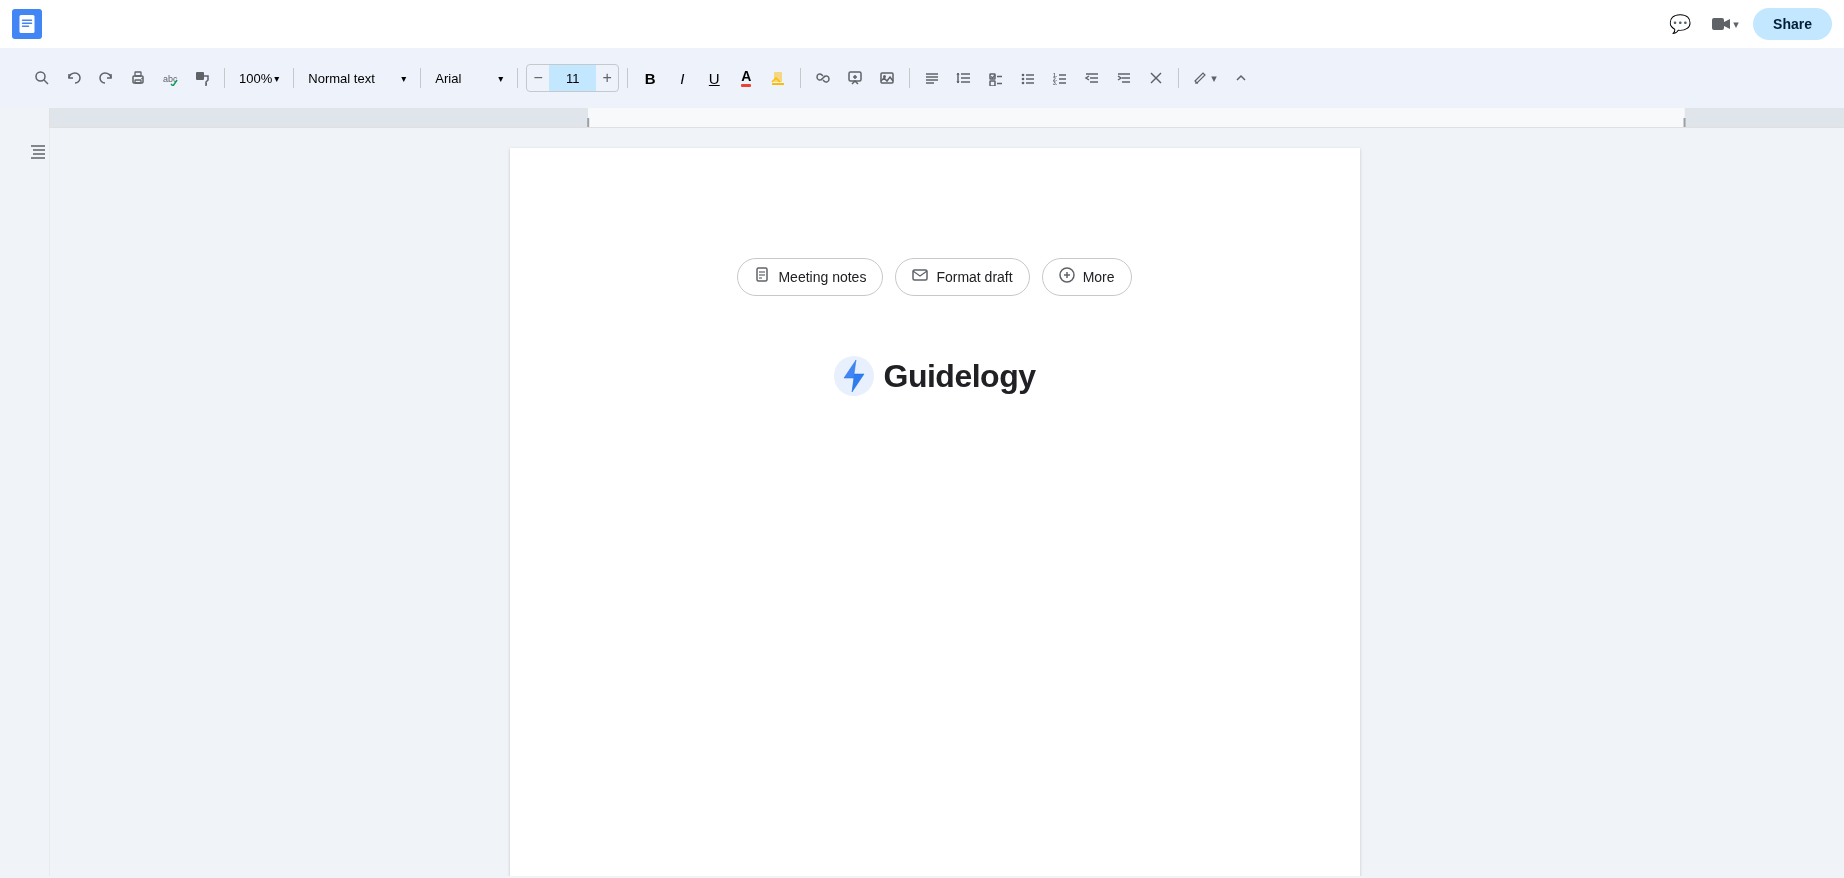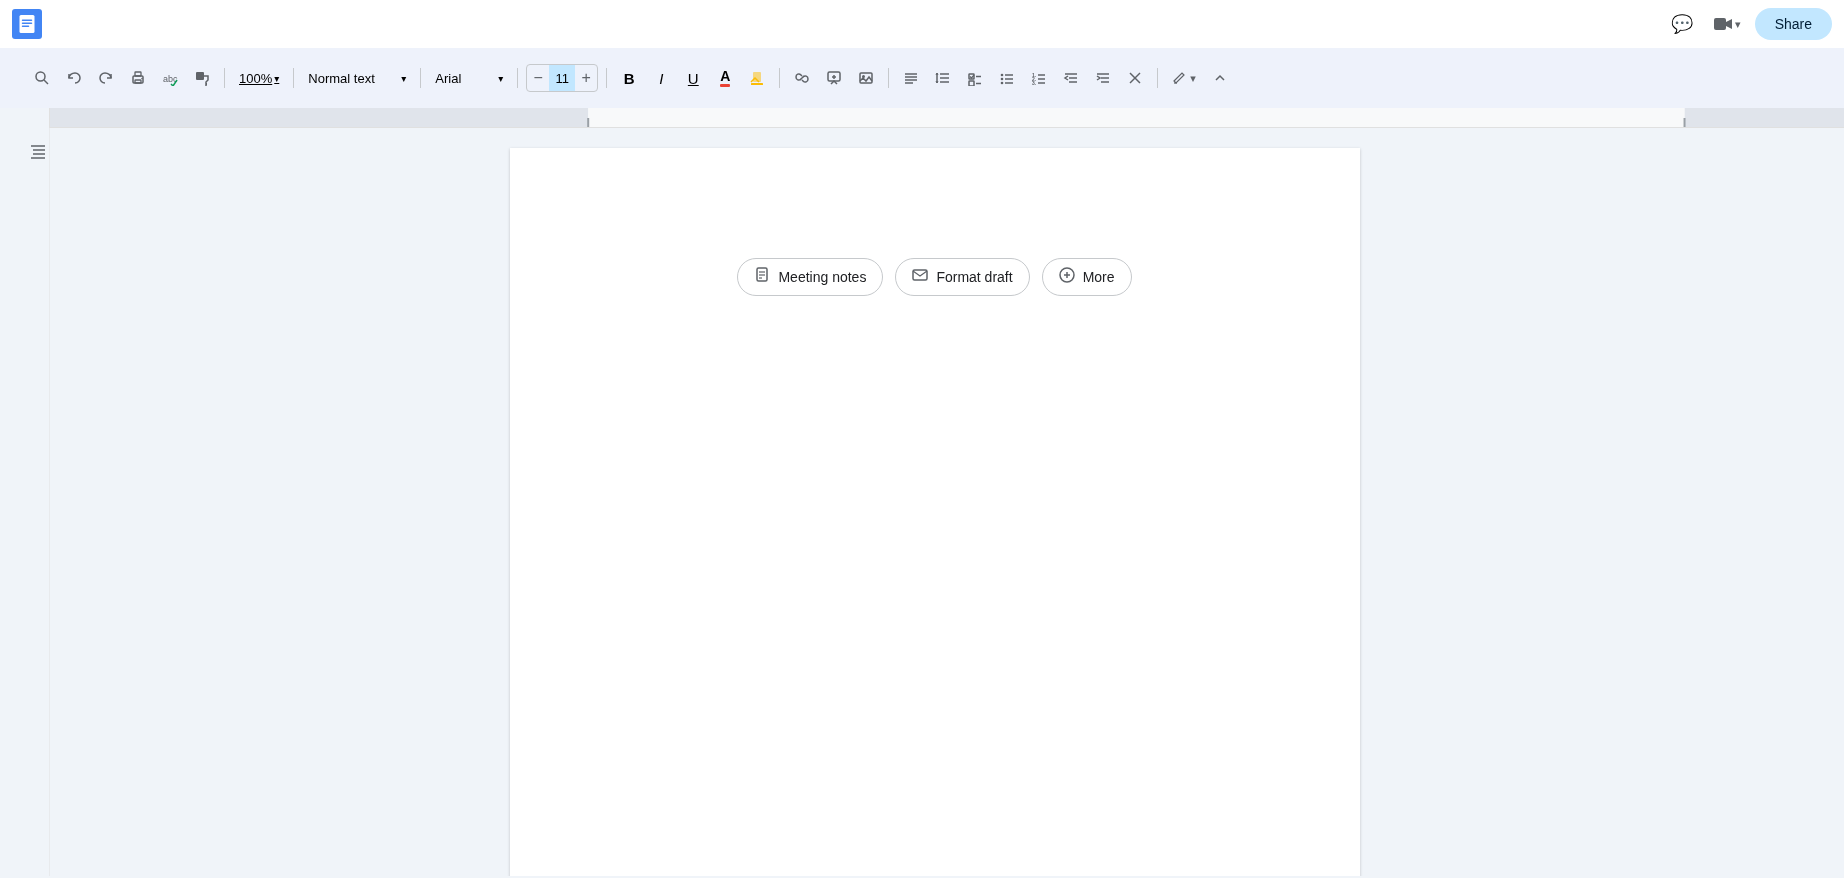--- a/index.html
+++ b/index.html
@@ -33,21 +33,21 @@
       cursor: pointer;
       color: #5f6368;
       font-size: 18px;
     }
     .share-btn {
       background: #c2e7ff;
       border: none;
       border-radius: 20px;
       padding: 8px 20px;
       font-size: 14px;
-      font-weight: 400;
+      font-weight: 700;
       color: #001d35;
       cursor: pointer;
       display: flex; align-items: center; gap: 6px;
     }
 
     
     .menu-bar {
       display: flex;
       align-items: center;
       padding: 2px 16px;
@@ -91,21 +91,20 @@
       margin: 0 4px;
     }
     .zoom-select {
       display: flex; align-items: center;
       border-radius: 4px;
       padding: 0 6px;
       height: 28px;
       font-size: 13px;
       cursor: pointer;
       gap: 2px;
-      text-decoration: underline;
     }
     .style-select {
       display: flex; align-items: center;
       border-radius: 4px;
       padding: 0 6px;
       height: 28px;
       font-size: 13px;
       cursor: pointer;
       gap: 12px;
       min-width: 110px;
@@ -128,21 +127,21 @@
       overflow: hidden;
     }
     .font-size-minus, .font-size-plus {
       width: 22px; height: 28px;
       display: flex; align-items: center; justify-content: center;
       cursor: pointer;
       font-size: 16px;
       color: #5f6368;
     }
     .font-size-value {
-      width: 26px;
+      width: 47px;
       text-align: center;
       font-size: 13px;
       border: none;
       background: #c2e7ff;
       height: 100%;
       display: flex; align-items: center; justify-content: center;
       font-weight: 500;
     }
     .format-btn {
       width: 28px; height: 28px;
@@ -600,17 +599,28 @@
             <svg width="16" height="16" viewBox="0 0 16 16" fill="none">
                 <circle cx="8" cy="8" r="7" stroke="#5f6368" stroke-width="1.5"></circle>
                 <line x1="8" y1="5" x2="8" y2="11" stroke="#5f6368" stroke-width="1.5"></line>
                 <line x1="5" y1="8" x2="11" y2="8" stroke="#5f6368" stroke-width="1.5"></line>
               </svg>
           </span>
           <span>More</span>
         </div>
       </div>
 
+      <div class="logo-area">
+
+        <svg class="logo-icon" viewBox="0 0 40 40" xmlns="http://www.w3.org/2000/svg">
+          <circle cx="20" cy="20" r="20" fill="#e8f0fe"></circle>
+          <path d="M22 4 L10 22 L20 22 L18 36 L30 18 L20 18 Z" fill="#4285f4"></path>
+          <path d="M22 4 L10 22 L20 22 L18 36 L30 18 L20 18 Z" fill="none" stroke="#1a73e8" stroke-width="0.5"></path>
+
+          <path d="M20 18 L18 36 L30 18 Z" fill="#1a73e8" opacity="0.5"></path>
+        </svg>
+        <span class="logo-text">Guidelogy</span>
+      </div>
     </div>
   </div>
 
   <div class="right-panel"></div>
 </div>
 
 </body></html>

